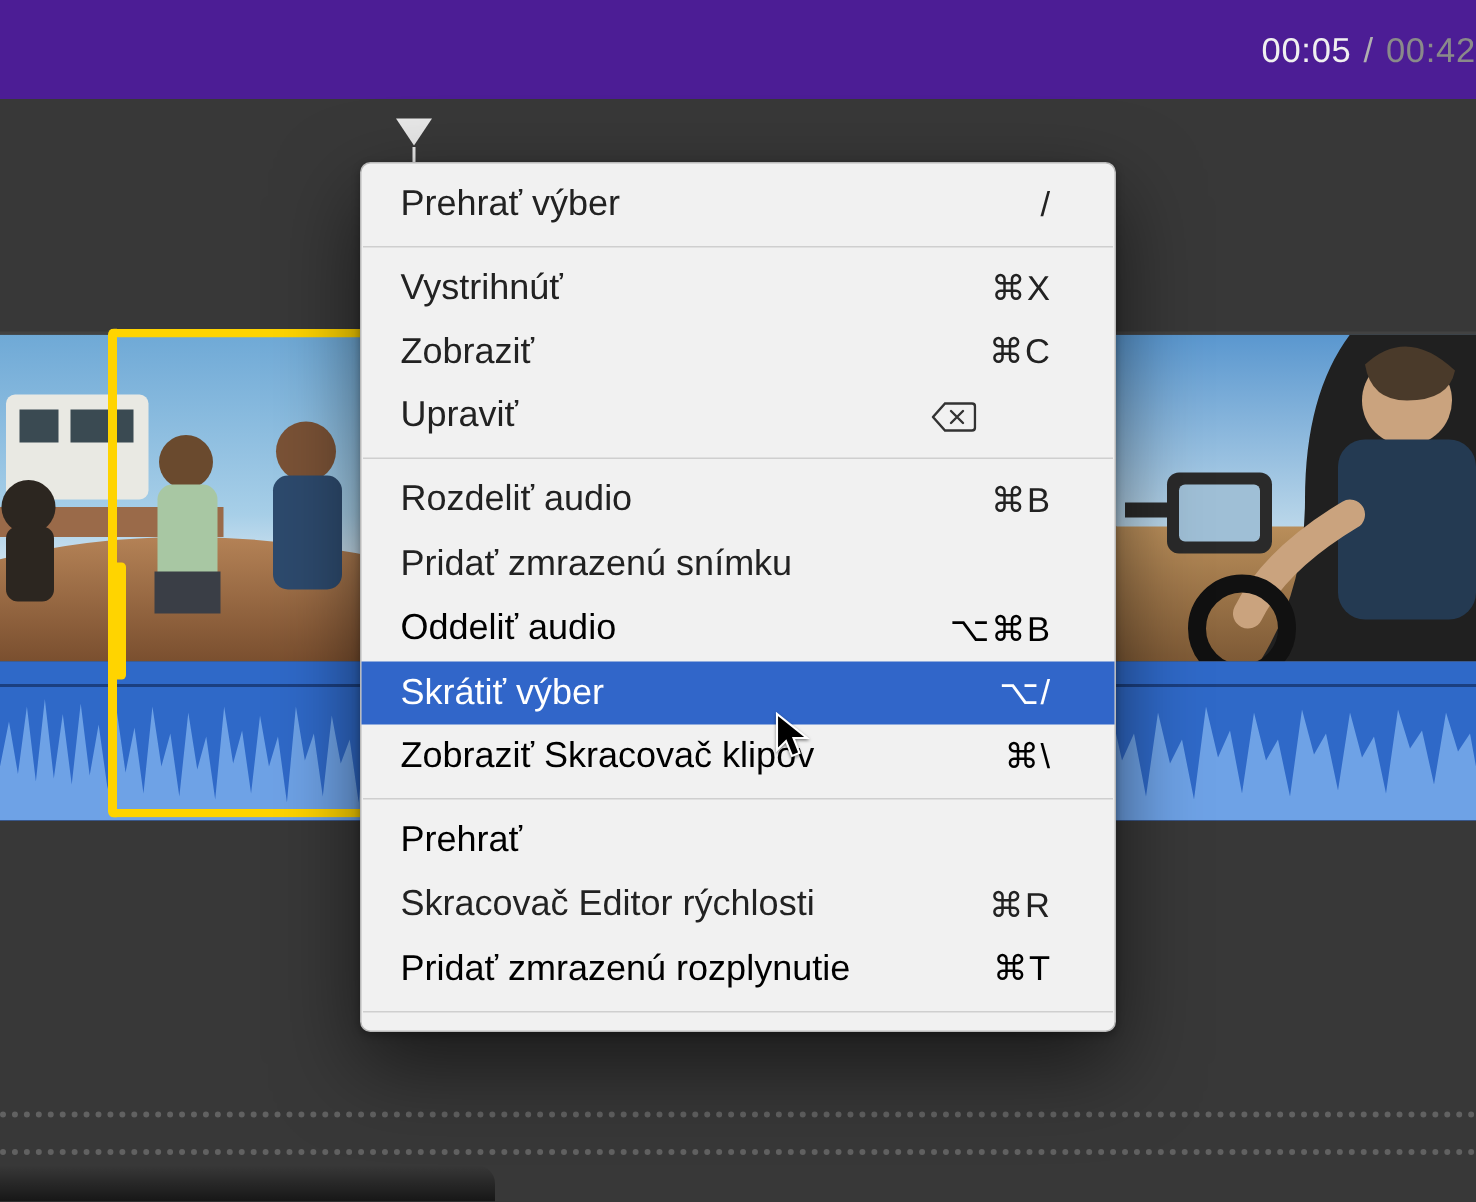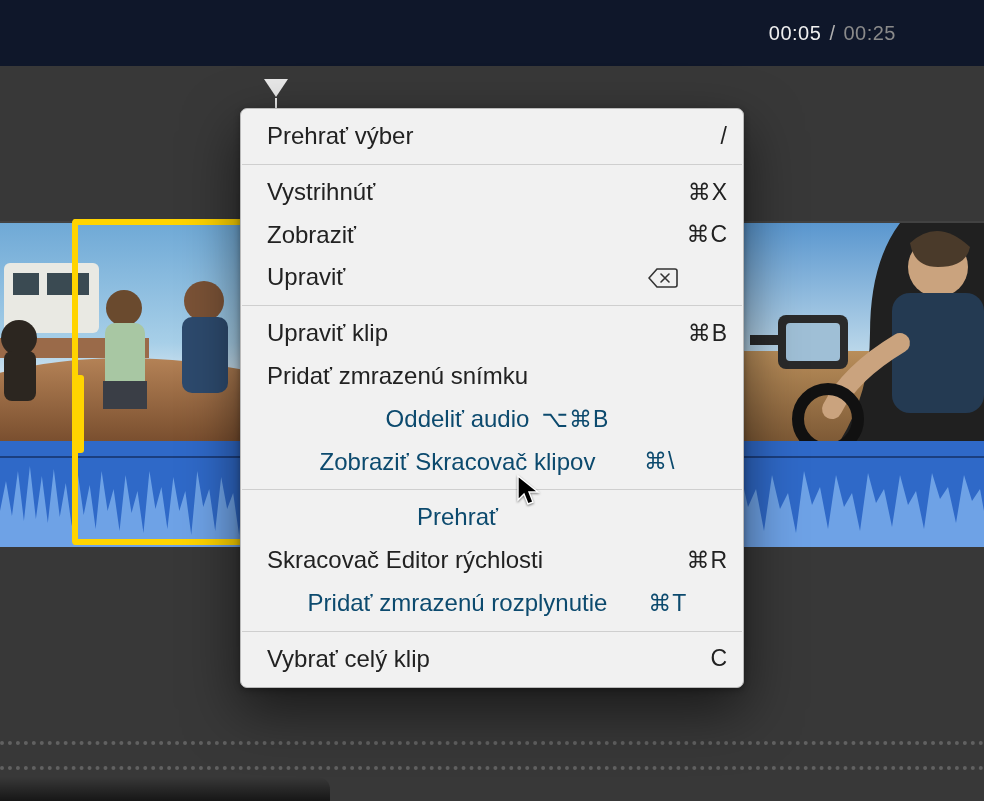--- a/index.html
+++ b/index.html
@@ -8,26 +8,25 @@
     font-family: -apple-system, "Helvetica Neue", Helvetica, Arial, sans-serif;
     background: #383838;
     position: relative;
   }
 
   
   .topbar {
     position: absolute;
     top: 0; left: 0; right: 0;
     height: 66px;
-    background: #0f172a;
+    background: #4c1d95;
     display: flex;
     justify-content: flex-end;
     align-items: center;
-    padding-right: 88px;
-    font-size: 20px;
+    font-size: 23px;
     font-weight: 400;
     letter-spacing: 0.5px;
   }
   .tc-current { color: #f0f0f0; }
   .tc-sep     { color: #b0b0b0; padding: 0 8px; }
   .tc-total   { color: #8a8a8a; }
 
   
   .timeline {
     position: absolute;
@@ -135,32 +134,32 @@
     border-radius: 7px;
     box-shadow: 0 22px 55px rgba(0,0,0,0.55), 0 2px 6px rgba(0,0,0,0.3);
     padding: 6px 0;
     font-size: 24px;
     color: #222;
   }
   .menu-item {
     display: flex;
     align-items: center;
     justify-content: space-between;
-    padding: 4px 15px 4px 26px;
+    padding: 4px 42px 4px 26px;
     line-height: 1.45;
     white-space: nowrap;
   }
   .menu-item .sc {
     font-family: "Lucida Grande", -apple-system, sans-serif;
     font-size: 23px;
     letter-spacing: 1px;
     text-align: right;
     min-width: 80px;
   }
-  .menu-item.disabled { color: #0c4a6e; justify-content: center; }
+  .menu-item.disabled { color: #000000; }
   .menu-item.highlight {
     background: #3166c9;
     color: #fff;
   }
   .menu-sep {
     height: 1px;
     margin: 6px 1px;
     background: #cfcfcf;
   }
   .delete-key {
@@ -179,21 +178,21 @@
     z-index: 50;
   }
   .cursor svg { display:block; filter: drop-shadow(0 1px 1px rgba(0,0,0,0.5)); }
 </style>
 </head>
 <body>
 
 <div class="topbar">
   <span class="tc-current">00:05</span>
   <span class="tc-sep">/</span>
-  <span class="tc-total">00:25</span>
+  <span class="tc-total">00:42</span>
 </div>
 
 <div class="timeline">
   <div class="clip c1">
     <div class="thumb">
       <svg viewBox="0 0 538 218" preserveAspectRatio="xMidYMid slice">
         <defs>
           <linearGradient id="sky1" x1="0" y1="0" x2="0" y2="1">
             <stop offset="0" stop-color="#6fa9d6"></stop>
             <stop offset="0.55" stop-color="#a7cfe8"></stop>
@@ -327,52 +326,52 @@
     <span>Upraviť</span>
     <span class="sc delete-key">
       <svg width="30" height="22" viewBox="0 0 30 22">
         <path d="M9 2 H27 Q29 2 29 4 V18 Q29 20 27 20 H9 L1 11 Z" fill="none" stroke="#333" stroke-width="1.6"></path>
         <path d="M13 7 L21 15 M21 7 L13 15" stroke="#333" stroke-width="1.6" stroke-linecap="round"></path>
       </svg>
     </span>
   </div>
   <div class="menu-sep"></div>
   <div class="menu-item">
-    <span>Upraviť klip</span>
+    <span>Rozdeliť audio</span>
     <span class="sc">⌘B</span>
   </div>
   <div class="menu-item">
     <span>Pridať zmrazenú snímku</span>
     <span class="sc"></span>
   </div>
   <div class="menu-item disabled">
     <span>Oddeliť audio</span>
     <span class="sc">⌥⌘B</span>
+  </div>
+  <div class="menu-item highlight">
+    <span>Skrátiť výber</span>
+    <span class="sc">⌥/</span>
   </div>
   <div class="menu-item disabled">
     <span>Zobraziť Skracovač klipov</span>
     <span class="sc">⌘\</span>
   </div>
   <div class="menu-sep"></div>
   <div class="menu-item disabled">
     <span>Prehrať</span>
     <span class="sc"></span>
   </div>
   <div class="menu-item">
     <span>Skracovač Editor rýchlosti</span>
     <span class="sc">⌘R</span>
   </div>
   <div class="menu-item disabled">
     <span>Pridať zmrazenú rozplynutie</span>
     <span class="sc">⌘T</span>
   </div>
   <div class="menu-sep"></div>
-  <div class="menu-item">
-    <span>Vybrať celý klip</span>
-    <span class="sc">C</span>
-  </div>
 </div>
 
 <div class="cursor">
   <svg width="26" height="32" viewBox="0 0 26 32">
     <path d="M2 2 L2 26 L8 20 L12 30 L17 28 L13 18 L22 18 Z" fill="#000" stroke="#fff" stroke-width="1.4"></path>
   </svg>
 </div>
 
 </body></html>

